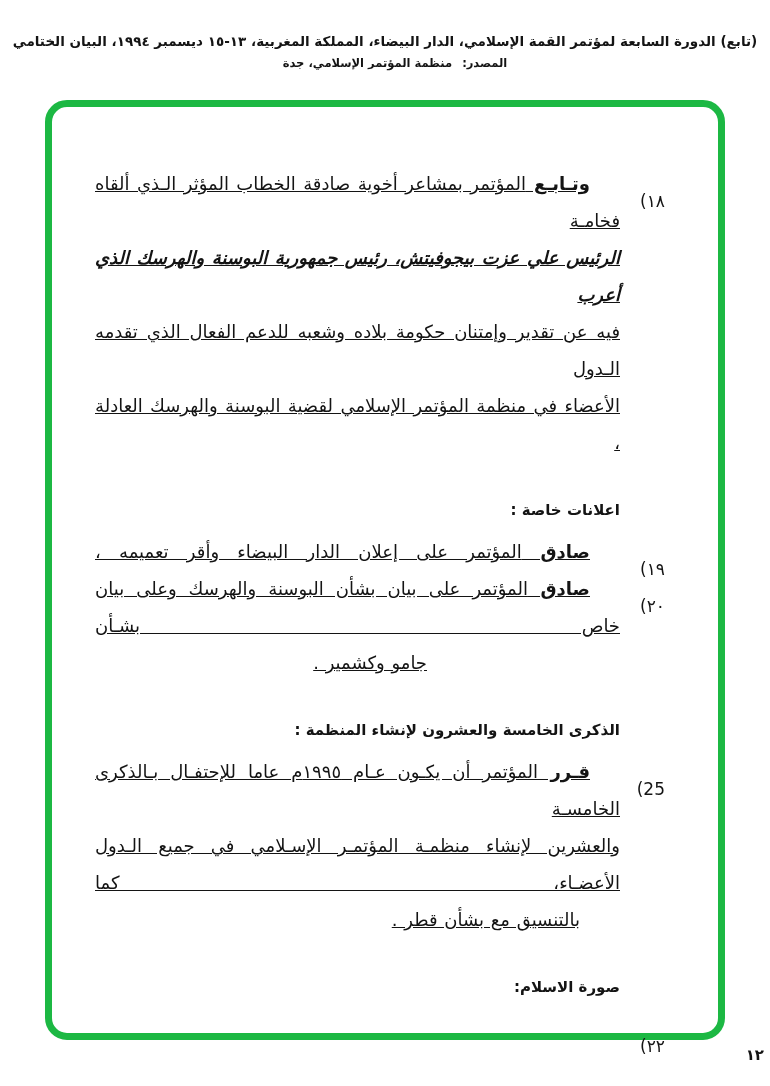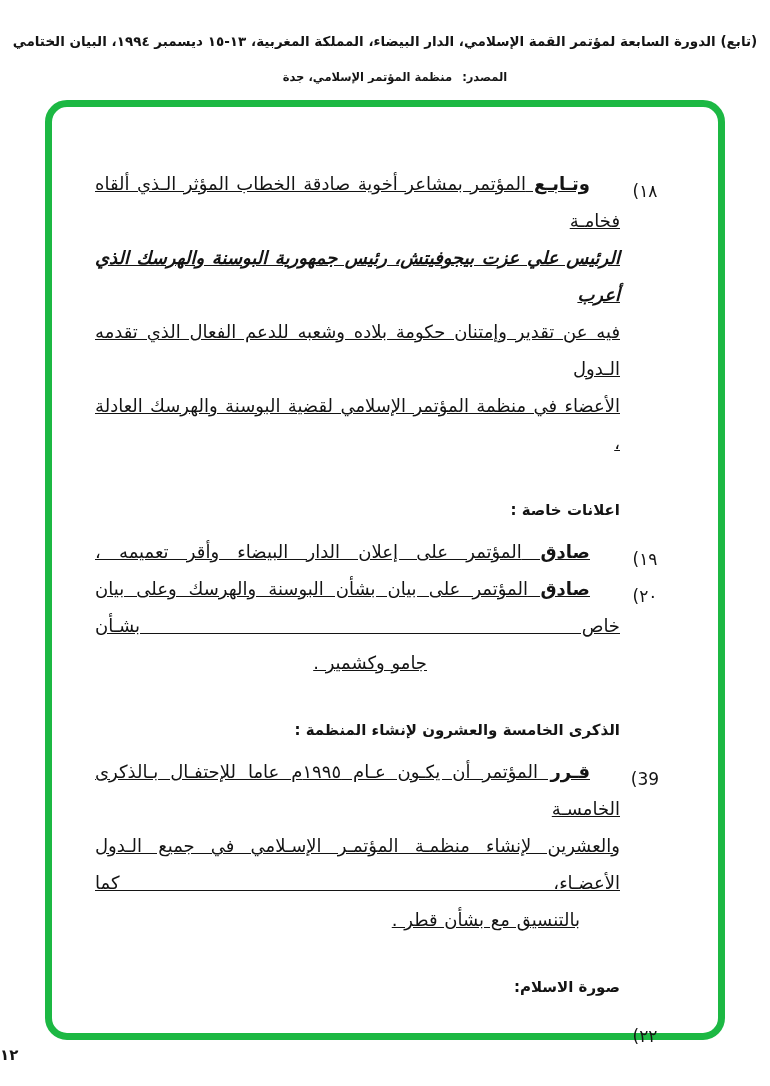--- a/index.html
+++ b/index.html
@@ -6,54 +6,54 @@
   body{
     width:770px;height:1086px;position:relative;overflow:hidden;
     background:#ffffff;color:#141414;
     font-family:"DejaVu Sans",sans-serif;
   }
   .header{
     position:absolute;top:33px;left:0;right:0;
     direction:rtl;text-align:center;
   }
   .header-line1{font-size:13.5px;font-weight:bold;letter-spacing:0;}
-  .header-line2{font-size:11.5px;font-weight:bold;margin-top:21px;padding-left:20px;}
+  .header-line2{font-size:11.5px;font-weight:bold;margin-top:7px;padding-left:20px;}
   .header-line2 .src-label{margin-left:10px;}
   .frame{
     position:absolute;left:45px;top:100px;width:666px;height:926px;
     border:7px solid var(--frame-green,#1cb843);
     border-radius:22px;background:#ffffff;
   }
   .content{
     position:absolute;top:0;right:0;bottom:0;left:0;
     padding:58px 98px 20px 43px;
     direction:rtl;
   }
   .item{position:relative;margin:0;}
   .item-num{
-    position:absolute;top:8px;right:-45px;width:40px;
-    text-align:center;font-size:17px;line-height:37px;
+    position:absolute;top:18px;right:-45px;width:40px;
+    font-size:17px;line-height:37px;
   }
   .tline{
     font-size:18px;line-height:37px;
     text-align:justify;text-align-last:justify;
     word-spacing:1px;
     text-decoration:underline;
   }
   .tline.first{text-indent:30px;}
   .tline.plain{text-align:left;text-align-last:right;}
   .seg-b{font-weight:bold;}
   .seg-i{font-weight:bold;font-style:italic;}
   .heading{
     font-weight:bold;font-size:15px;line-height:30px;
     margin:34px 0 8px 0;text-align:right;
   }
   .page-number{
-    position:absolute;top:1046px;left:0;right:0;
-    text-align:left;font-size:15px;font-weight:bold;
+    position:absolute;top:1046px;left:0;right:6px;
+    text-align:right;font-size:15px;font-weight:bold;
     letter-spacing:3px;
   }
 </style>
 </head>
 <body style="--frame-green: #1cb843; color: rgb(20, 20, 20);">
 
 <div class="header">
   <div class="header-line1">(تابع) الدورة السابعة لمؤتمر القمة الإسلامي، الدار البيضاء، المملكة المغربية، ⁦١٣-١٥⁩ ديسمبر ١٩٩٤، البيان الختامي</div>
   <div class="header-line2">
     <span class="src-label">المصدر:</span><span>منظمة المؤتمر الإسلامي، جدة</span>
@@ -74,21 +74,21 @@
         <span class="item-num">١٩)</span>
         <div class="tline first"><span class="seg-b">صادق </span><span>المؤتمر على إعلان الدار البيضاء وأقر تعميمه ،</span></div>
       </div>
       <div class="item">
         <span class="item-num">٢٠)</span>
         <div class="tline first"><span class="seg-b">صادق </span><span>المؤتمر على بيان بشأن البوسنة والهرسك وعلى بيان خاص بشـأن</span></div>
         <div class="tline plain" style="padding-right: 193px;"><span>جامو وكشمير .</span></div>
       </div>
       <div class="heading">الذكرى الخامسة والعشرون لإنشاء المنظمة :</div>
       <div class="item">
-        <span class="item-num">39)</span>
+        <span class="item-num">25)</span>
         <div class="tline first"><span class="seg-b">قـرر </span><span>المؤتمر أن يكـون عـام ١٩٩٥م عاما للإحتفـال بـالذكرى الخامسـة</span></div>
         <div class="tline"><span>والعشرين لإنشاء منظمـة المؤتمـر الإسـلامي في جميع الـدول الأعضـاء، كما</span></div>
         <div class="tline plain" style="padding-right: 40px;"><span>بالتنسيق مع بشأن قطر .</span></div>
       </div>
       <div class="heading">صورة الاسلام:</div>
       <div class="item">
         <span class="item-num">٢٢)</span>
         <div class="tline first"></div>
       </div>
     </div>

